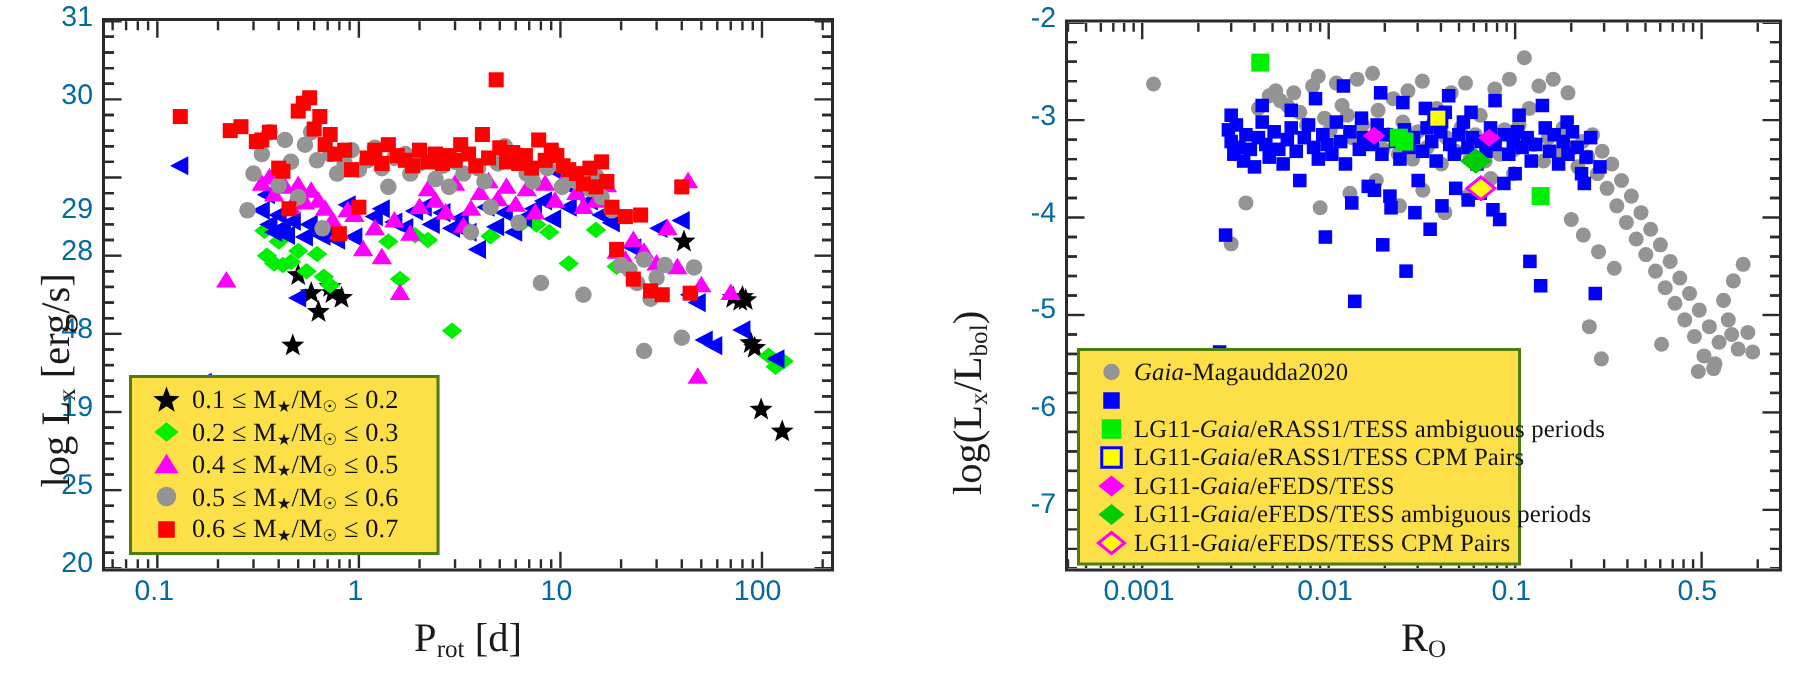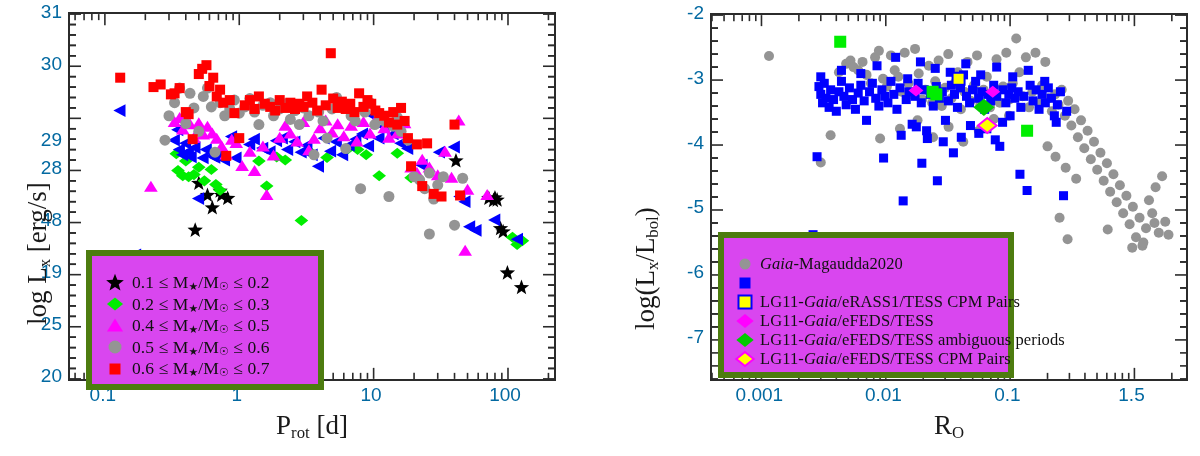--- a/index.html
+++ b/index.html
@@ -15,21 +15,21 @@
 
   .ticklabel{position:absolute;font-family:Liberation Sans, sans-serif;font-size:19px;color:#0369a1;white-space:nowrap;}
   .xticklabel{transform:translateX(-50%);}
   .yticklabel{transform:translateY(-50%);text-align:right;}
 
   .axis-title{position:absolute;font-family:"Liberation Serif",serif;color:#1a1a1a;white-space:nowrap;}
   .xaxis-title{font-size:27px;transform:translateX(-50%);}
   .yaxis-title{font-size:27px;transform-origin:0 0;}
   sub{font-size:0.62em;vertical-align:-0.22em;}
 
-  .legend{position:absolute;box-sizing:border-box;border:6px solid #4d7c0f;background:#d946ef;padding:16px 7px 4px 6px;}
+  .legend{position:absolute;box-sizing:border-box;border:2px solid #4d7c0f;background:#fde047;padding:4px 7px 4px 6px;}
   .legend-row{display:flex;align-items:center;height:19px;}
   .legend-mark{width:30px;flex:0 0 30px;display:flex;align-items:center;justify-content:center;}
   .legend-text{font-family:"Liberation Serif",serif;font-size:16.5px;white-space:nowrap;color:#111;letter-spacing:0.1px;}
   .legend-text .it{font-style:italic;}
   #legend-left .legend-row{height:21.5px;}
   #legend-left .legend-text{font-size:17.5px;}
   #legend-left .legend-mark{width:34px;flex:0 0 34px;}
 </style>
 </head>
 <body>
@@ -543,21 +543,21 @@
         <div class="ticklabel yticklabel" style="left: 26px; width: 36px; top: 220px;">48</div>
         <div class="ticklabel yticklabel" style="left: 26px; width: 36px; top: 168px;">28</div>
         <div class="ticklabel yticklabel" style="left: 26px; width: 36px; top: 116px; margin-top: 24px;">29</div>
         <div class="ticklabel yticklabel" style="left: 26px; width: 36px; top: 64px;">30</div>
         <div class="ticklabel yticklabel" style="left: 26px; width: 36px; top: 12px;">31</div>
       </div>
 
     <div class="axis-title xaxis-title" style="left:312px;top:410px;">P<sub>rot</sub> [d]</div>
     <div class="axis-title yaxis-title" style="left:22px;top:325px;transform:rotate(-90deg);">log L<sub>x</sub> [erg/s]</div>
 
-    <div class="legend" id="legend-left" style="left: 86px; top: 250px; width: 238px; z-index: 10;">
+    <div class="legend" id="legend-left" style="left: 86px; top: 250px; width: 207px; z-index: 10;">
         <div class="legend-row">
           <div class="legend-mark">
             <svg width="22" height="20" viewBox="0 0 22 20">
               <polygon points="11.00,0.70 13.30,6.84 19.84,7.13 14.71,11.21 16.47,17.52 11.00,13.91 5.53,17.52 7.29,11.21 2.16,7.13 8.70,6.84" fill="#000000"></polygon>
             </svg>
           </div>
           <div class="legend-text">0.1 ≤ M<sub>★</sub>/M<sub>☉</sub> ≤ 0.2</div>
         </div>
         <div class="legend-row">
           <div class="legend-mark">
@@ -1030,21 +1030,21 @@
           <g>
             <polygon points="274.6738939591607,102.69642857142858 283.9738939591607,110.19642857142858 274.6738939591607,117.69642857142858 265.3738939591607,110.19642857142858" fill="#FFFF00" stroke="#FF00FF" stroke-width="2"></polygon>
           </g>
         </svg>
     </div>
 
     <div id="xticks-right">
         <div class="ticklabel xticklabel" style="left: 159.365px; top: 384px;">0.001</div>
         <div class="ticklabel xticklabel" style="left: 283.417px; top: 384px;">0.01</div>
         <div class="ticklabel xticklabel" style="left: 407.47px; top: 384px;">0.1</div>
-        <div class="ticklabel xticklabel" style="left: 531.522px; top: 384px;">1.5</div>
+        <div class="ticklabel xticklabel" style="left: 531.522px; top: 384px;">0.5</div>
       </div>
     <div id="yticks-right">
         <div class="ticklabel yticklabel" style="left: 68px; width: 36px; top: 13px;">-2</div>
         <div class="ticklabel yticklabel" style="left: 68px; width: 36px; top: 77.8214px;">-3</div>
         <div class="ticklabel yticklabel" style="left: 68px; width: 36px; top: 142.643px;">-4</div>
         <div class="ticklabel yticklabel" style="left: 68px; width: 36px; top: 207.464px;">-5</div>
         <div class="ticklabel yticklabel" style="left: 68px; width: 36px; top: 272.286px;">-6</div>
         <div class="ticklabel yticklabel" style="left: 68px; width: 36px; top: 337.107px;">-7</div>
       </div>
 
@@ -1059,20 +1059,28 @@
             </svg>
           </div>
           <div class="legend-text"><span class="it">Gaia</span>-Magaudda2020</div>
         </div>
         <div class="legend-row">
           <div class="legend-mark">
             <svg width="22" height="20" viewBox="0 0 22 20">
               <rect x="5.5" y="4.5" width="11" height="11" fill="#0000FF"></rect>
             </svg>
           </div>
+        </div>
+        <div class="legend-row">
+          <div class="legend-mark">
+            <svg width="22" height="20" viewBox="0 0 22 20">
+              <rect x="4.5" y="3.5" width="13" height="13" fill="#00EE00"></rect>
+            </svg>
+          </div>
+          <div class="legend-text">LG11-<span class="it">Gaia</span>/eRASS1/TESS ambiguous periods</div>
         </div>
         <div class="legend-row">
           <div class="legend-mark">
             <svg width="22" height="20" viewBox="0 0 22 20">
               <rect x="4.5" y="3.5" width="13" height="13" fill="#FFFF00" stroke="#0000FF" stroke-width="2"></rect>
             </svg>
           </div>
           <div class="legend-text">LG11-<span class="it">Gaia</span>/eRASS1/TESS CPM Pairs</div>
         </div>
         <div class="legend-row">

